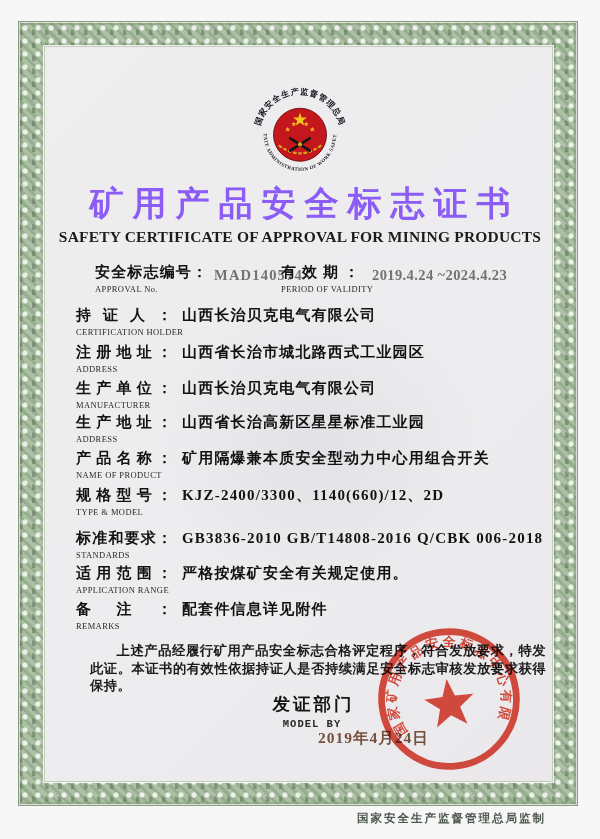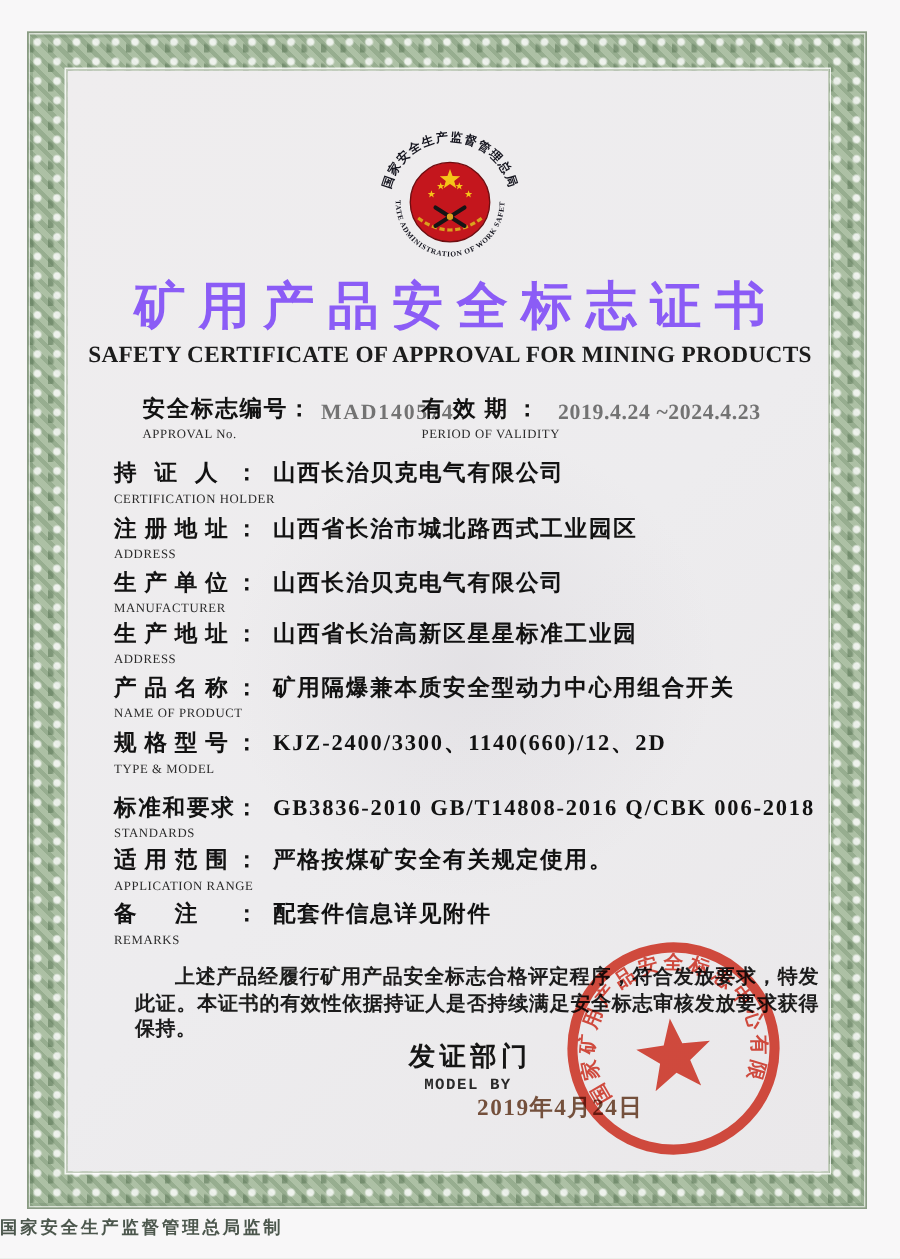--- a/index.html
+++ b/index.html
@@ -48,21 +48,21 @@
 
   .issued{position:absolute;left:252px;top:692px;width:120px;text-align:center;z-index:3;font-family:Liberation Mono, monospace;}
   .issued .zh-big{font-size:17.5px;font-weight:800;color:#151515;letter-spacing:3px;text-indent:3px;}
   .issued .en{font-size:10.5px;font-weight:700;letter-spacing:1px;}
 
   .seal{position:absolute;left:372px;top:622px;width:154px;height:154px;
         transform:rotate(-7deg);opacity:.88;z-index:6;mix-blend-mode:multiply;}
   .issue-date{position:absolute;left:318px;top:728px;font-size:15.5px;font-weight:700;
         color:#74503c;letter-spacing:1px;z-index:5;}
 
-  .footer{position:absolute;left:0;right:54px;top:811px;text-align:left;
+  .footer{position:absolute;left:0;right:54px;top:811px;text-align:right;
         font-size:11.5px;font-weight:700;color:#4c574d;letter-spacing:2px;}
 </style>
 </head>
 <body>
 
 <div class="page">
 
   <div class="frame"></div>
   <div class="paper"></div>
   <div class="watermark"></div>

